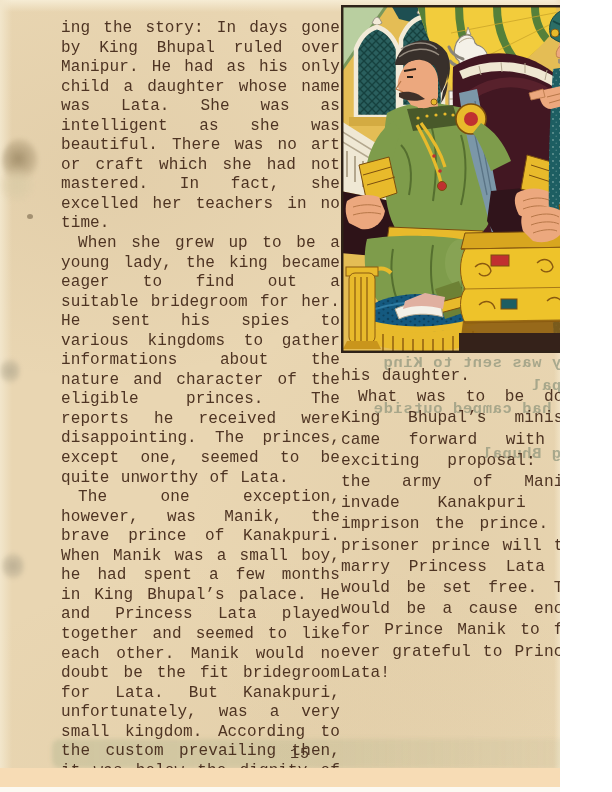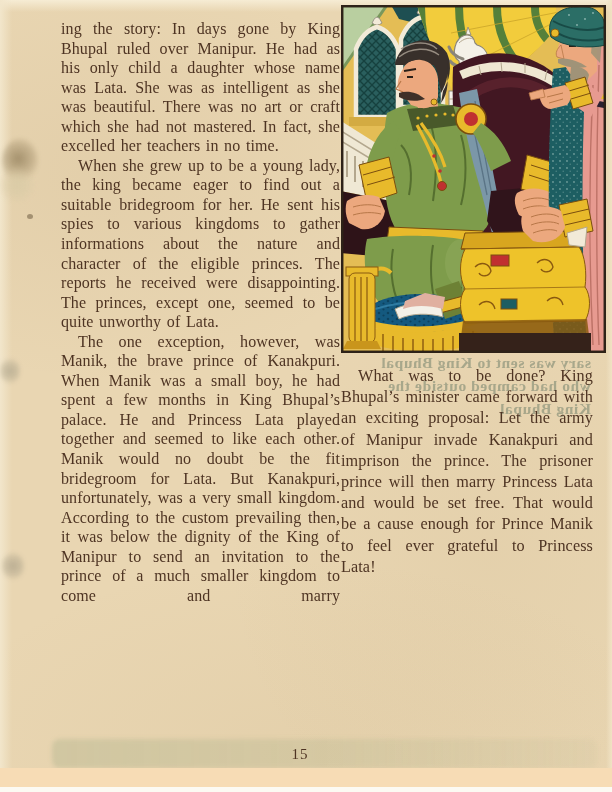--- a/index.html
+++ b/index.html
@@ -1,23 +1,23 @@
 <!DOCTYPE html>
 <html style="--c-paper: #e9d6b2; --c-paper_edge: #f6ecd4; --c-bottom_strip: #f7dcb5; --c-ink: #4e3423; --c-wall: #e4bd55; --c-canopy_yellow: #f2cc3c; --c-canopy_green: #55803a; --c-window_teal: #2a5f5e; --c-throne_maroon: #421722; --c-gold: #e8ba2b; --c-king_green: #7e9c4b; --c-footstool_blue: #14597f; --c-minister_teal: #1d5e62; --c-minister_pink: #e79a90; --c-skin: #eca87e; --c-red_cushion: #c33136;"><head>
 <meta charset="utf-8">
 <style>
   html,body{margin:0;padding:0;background:#ffffff;}
   .page{
-    position:relative;width:612px;height:792px;overflow:hidden;
+    position:relative;width:560px;height:792px;overflow:hidden;
     background:
       radial-gradient(ellipse 420px 300px at 18% 22%, rgba(140,104,58,0.07), transparent 70%),
       radial-gradient(ellipse 380px 420px at 80% 70%, rgba(150,120,70,0.06), transparent 70%),
       radial-gradient(ellipse 500px 260px at 50% 95%, rgba(170,140,90,0.08), transparent 75%),
       #e9d6b2;
-    font-family:Liberation Serif, serif;
+    font-family:Liberation Mono, monospace;
   }
   .edge-top{position:absolute;left:0;top:0;width:612px;height:12px;
     background:linear-gradient(#f6ecd4,rgba(246,236,212,0));}
   .edge-left{position:absolute;left:0;top:0;bottom:0;width:12px;
     background:linear-gradient(90deg,#f2e6cb,rgba(242,230,203,0));}
   .edge-right{position:absolute;right:0;top:0;bottom:0;width:6px;
     background:linear-gradient(270deg,#f0e2c4,rgba(240,226,196,0));}
   .bottom-strip{position:absolute;left:0;top:768px;width:612px;height:19px;background:#f7dcb5;}
   .bottom-white{position:absolute;left:0;top:787px;width:612px;height:5px;background:#fcfaf3;}
 
@@ -75,20 +75,21 @@
       <p class="para indent continues">The one exception, however, was Manik, the brave prince of Kanakpuri. When Manik was a small boy, he had spent a few months in King Bhupal’s palace. He and Princess Lata played together and seemed to like each other. Manik would no doubt be the fit bridegroom for Lata. But Kanakpuri, unfortunately, was a very small kingdom. According to the custom prevailing then, it was below the dignity of the King of Manipur to send an invitation to the prince of a much smaller kingdom to come and marry</p>
     </div>
 
   <div class="bleed">
       <div class="bleed-line">sary was sent to King Bhupal</div>
       <div class="bleed-line">who had camped outside the</div>
       <div class="bleed-line">King Bhupal</div>
     </div>
 
   <div class="col right-col">
+      <p class="para">his daughter.</p>
       <p class="para indent">What was to be done? King Bhupal’s minister came forward with an exciting proposal: Let the army of Manipur invade Kanakpuri and imprison the prince. The prisoner prince will then marry Princess Lata and would be set free. That would be a cause enough for Prince Manik to feel ever grateful to Princess Lata!</p>
     </div>
 
   <div class="illustration">
     <svg viewBox="0 0 265 348" xmlns="http://www.w3.org/2000/svg">
       <defs>
         <clipPath id="frame">
             <rect x="2" y="2" width="261" height="344"></rect>
           </clipPath>
         <pattern id="lat" width="8" height="8" patternUnits="userSpaceOnUse">

